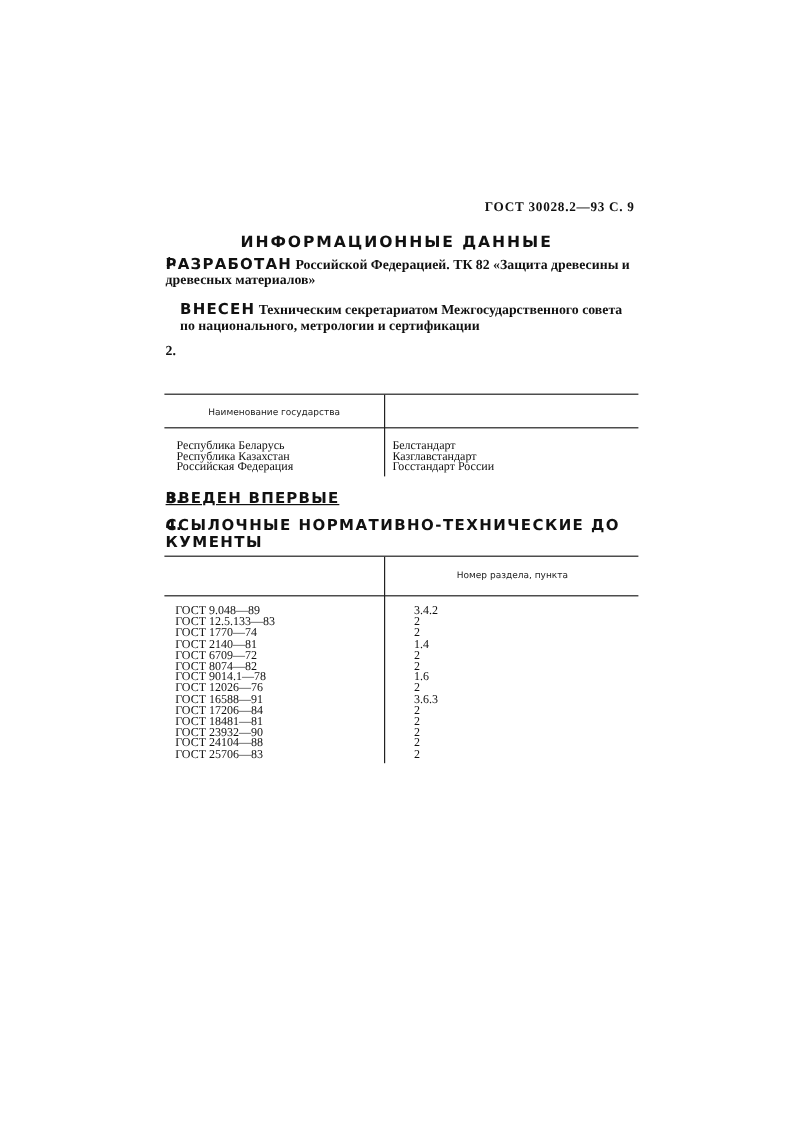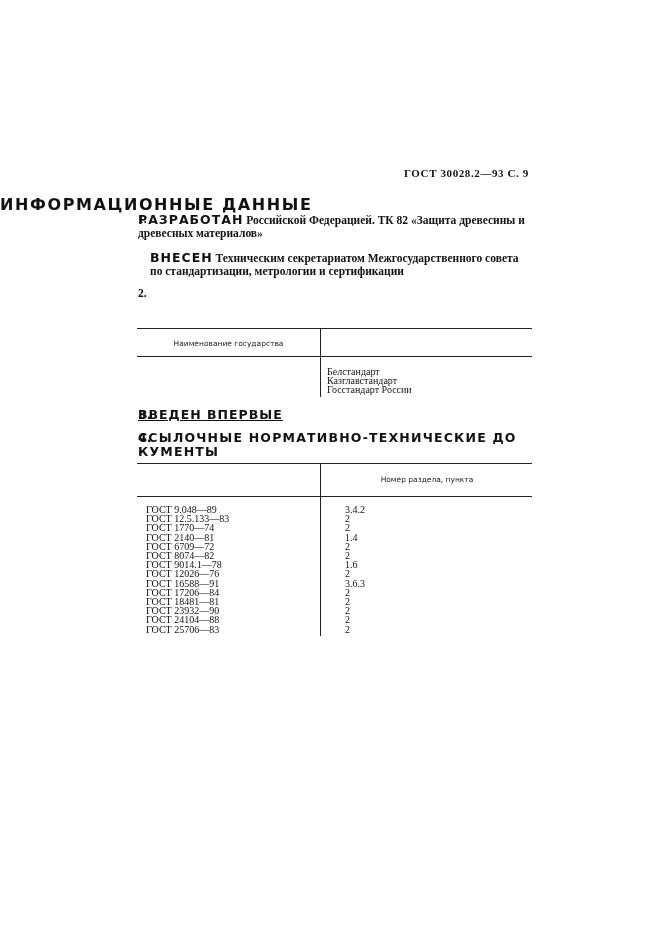--- a/index.html
+++ b/index.html
@@ -4,21 +4,21 @@
   <style>
     html, body { margin: 0; padding: 0; background: #ffffff; }
     body { width: 661px; height: 935px; position: relative; overflow: hidden; color: #111; }
     .page { position: absolute; left: 0; top: 0; width: 661px; height: 826px; padding-left: 48px; }
     .abs { position: absolute; white-space: nowrap; }
     .serif { font-family: "Liberation Serif", "DejaVu Serif", serif; }
     .sans { font-family: "DejaVu Sans", "Liberation Sans", sans-serif; }
     .bold { font-weight: bold; }
 
     .header-code { left: 404px; top: 167px; font-size: 11px; font-weight: bold; letter-spacing: 0.6px; }
-    .section-title { left: 0; width: 661px; top: 195px; font-size: 16px; font-weight: bold; letter-spacing: 1.6px; }
+    .section-title { left: 0; width: 661px; top: 195px; text-align: center; font-size: 13px; font-weight: bold; letter-spacing: 1.6px; }
 
     .para { left: 138px; width: 392px; font-size: 11.5px; line-height: 13px; white-space: normal; }
     .para .num { position: absolute; left: 0; }
     .para .txt { display: block; }
     .kw { font-weight: bold; letter-spacing: 1px; font-size: 12.5px; }
     .p1 { top: 213px; }
     .p1b { top: 251px; left: 150px; width: 382px; }
     .p2 { top: 287px; }
     .p3 { top: 408px; font-size: 12.5px; }
     .p4 { top: 431px; font-size: 12.5px; }
@@ -37,31 +37,34 @@
   <div class="abs serif header-code">ГОСТ 30028.2—93 С. 9</div>
 
   <div class="abs sans section-title">ИНФОРМАЦИОННЫЕ ДАННЫЕ</div>
 
   <div class="abs serif para p1">
     <span class="num bold">1.</span>
     <span class="txt bold"><span class="kw sans">РАЗРАБОТАН</span><span> Российской Федерацией. ТК 82 «Защита древесины и древесных материалов»</span></span>
   </div>
 
   <div class="abs serif para p1b bold">
-    <span class="kw sans">ВНЕСЕН</span><span> Техническим секретариатом Межгосударственного совета по стандартизации, метрологии и сертификации</span>
+    <span class="kw sans">ВНЕСЕН</span><span> Техническим секретариатом Межгосударственного совета по национального, метрологии и сертификации</span>
   </div>
 
   <div class="abs serif para p2">
     <span class="num bold">2.</span>
   </div>
 
   <div class="rule" style="top:328px;"></div>
   <div class="vrule" style="top:329px;height:68px;"></div>
   <div class="th" style="left:137px;width:183px;top:339px;">Наименование государства</div>
   <div class="rule" style="top:356px;"></div>
+  <div class="td" style="left:147px;top:367px;white-space:pre;">Республика Беларусь
+Республика Казахстан
+Российская Федерация</div>
   <div class="td" style="left:327px;top:367px;white-space:pre;">Белстандарт
 Казглавстандарт
 Госстандарт России</div>
 
   <div class="abs sans para p3 bold">
     <span class="num">3.</span>
     <span class="txt" style="letter-spacing:1px;text-decoration:underline;">ВВЕДЕН ВПЕРВЫЕ</span>
   </div>
 
   <div class="abs sans para p4 bold" style="width:384px;">

